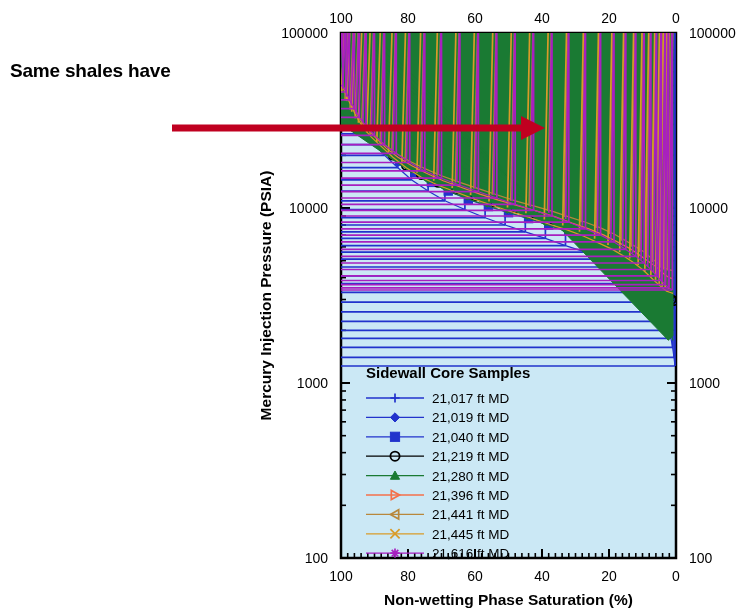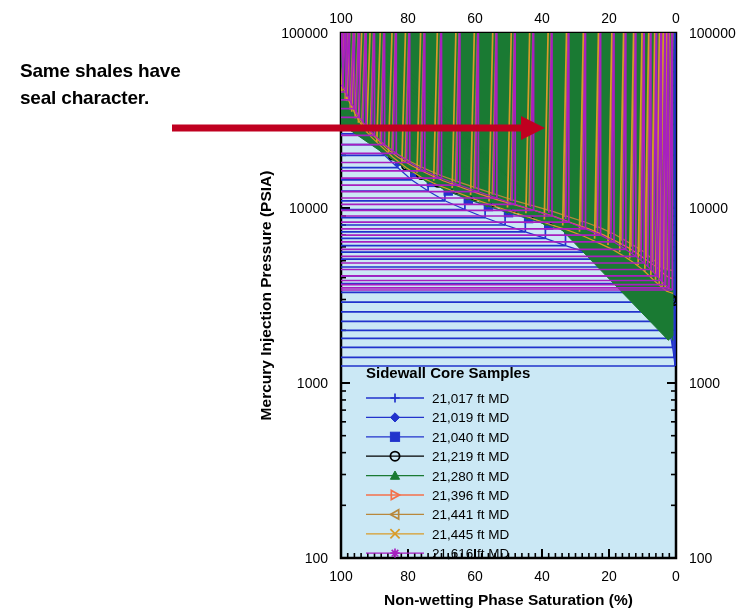--- a/index.html
+++ b/index.html
@@ -4,40 +4,39 @@
 <style>
   html,body{margin:0;padding:0;}
   body{
     width:750px;height:615px;background:#ffffff;
     font-family:"Liberation Sans", sans-serif;
     overflow:hidden;position:relative;
   }
   #root{position:absolute;left:0;top:0;width:750px;height:615px;}
 
   .annotation{
-    position:absolute;left:20px;top:58px;width:250px;
+    position:absolute;left:10px;top:58px;width:250px;
     font-size:19px;font-weight:bold;line-height:1.42;color:#000;
     letter-spacing:-0.2px;
   }
   .annotation div{white-space:nowrap;}
 
   svg{position:absolute;left:0;top:0;}
   .axis-title{font-size:15.5px;font-weight:bold;fill:#000;}
   .tick-label{font-size:14px;fill:#000;font-family:"Liberation Sans", sans-serif;}
   .legend-title{font-size:15px;font-weight:bold;fill:#000;}
   .legend-label{font-size:13.5px;fill:#000;}
 </style>
 </head>
 <body>
 
 <div id="root">
 
   <div class="annotation">
     <div>Same shales have</div>
-    <div>seal character.</div>
   </div>
 
   <svg id="chart" width="750" height="615">
       <rect x="341" y="33" width="335" height="525" fill="#cbe8f5"></rect>
       <g>
         <line x1="676" y1="33" x2="676" y2="42" stroke="#000" stroke-width="2"></line>
         <line x1="676" y1="558" x2="676" y2="549" stroke="#000" stroke-width="2"></line>
         <line x1="669.3" y1="33" x2="669.3" y2="38" stroke="#000" stroke-width="1.6"></line>
         <line x1="669.3" y1="558" x2="669.3" y2="553" stroke="#000" stroke-width="1.6"></line>
         <line x1="662.5999999999999" y1="33" x2="662.5999999999999" y2="38" stroke="#000" stroke-width="1.6"></line>

